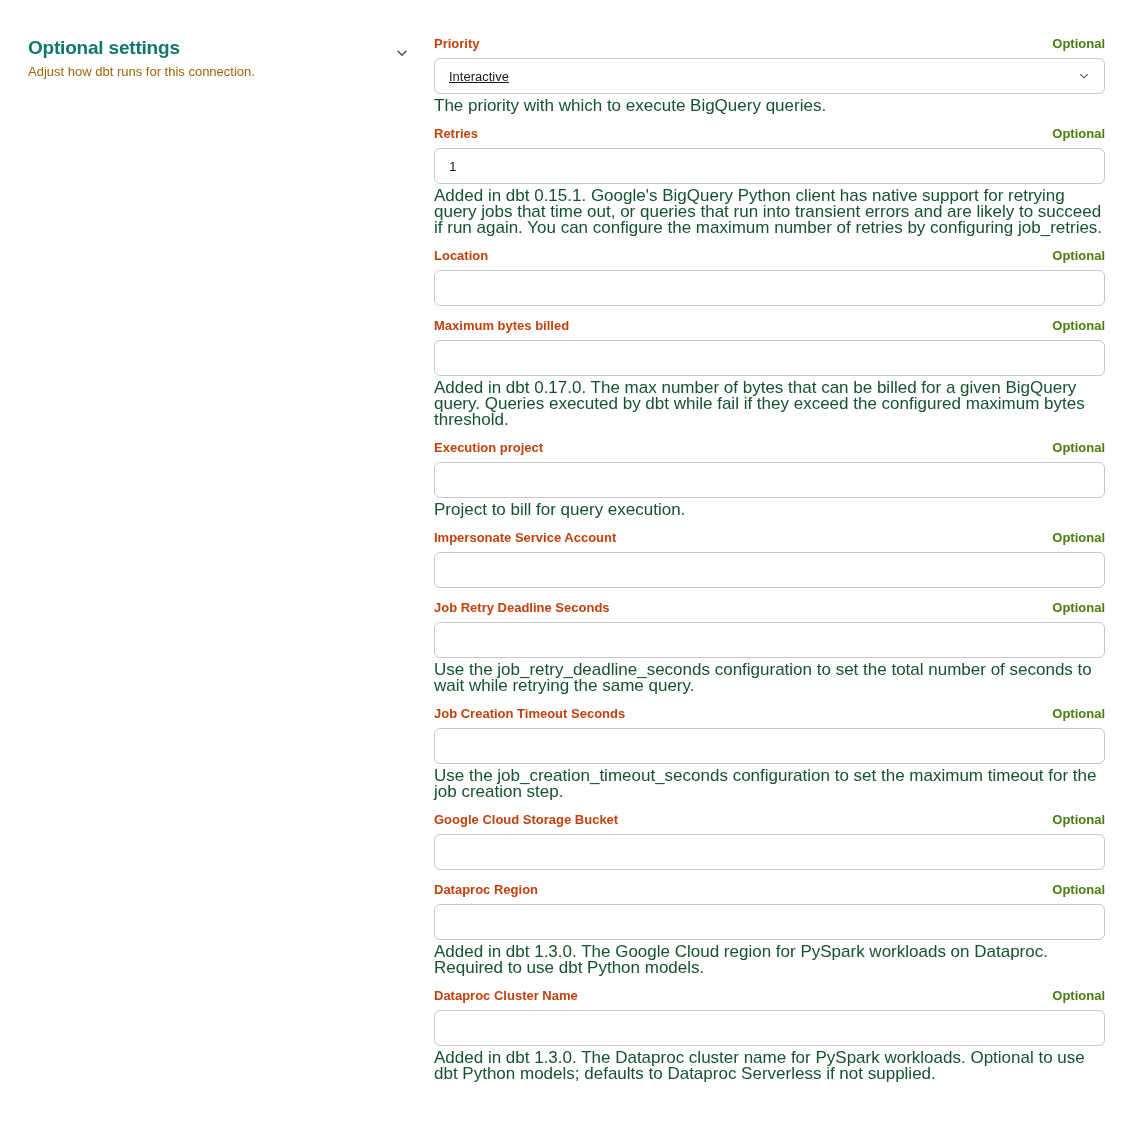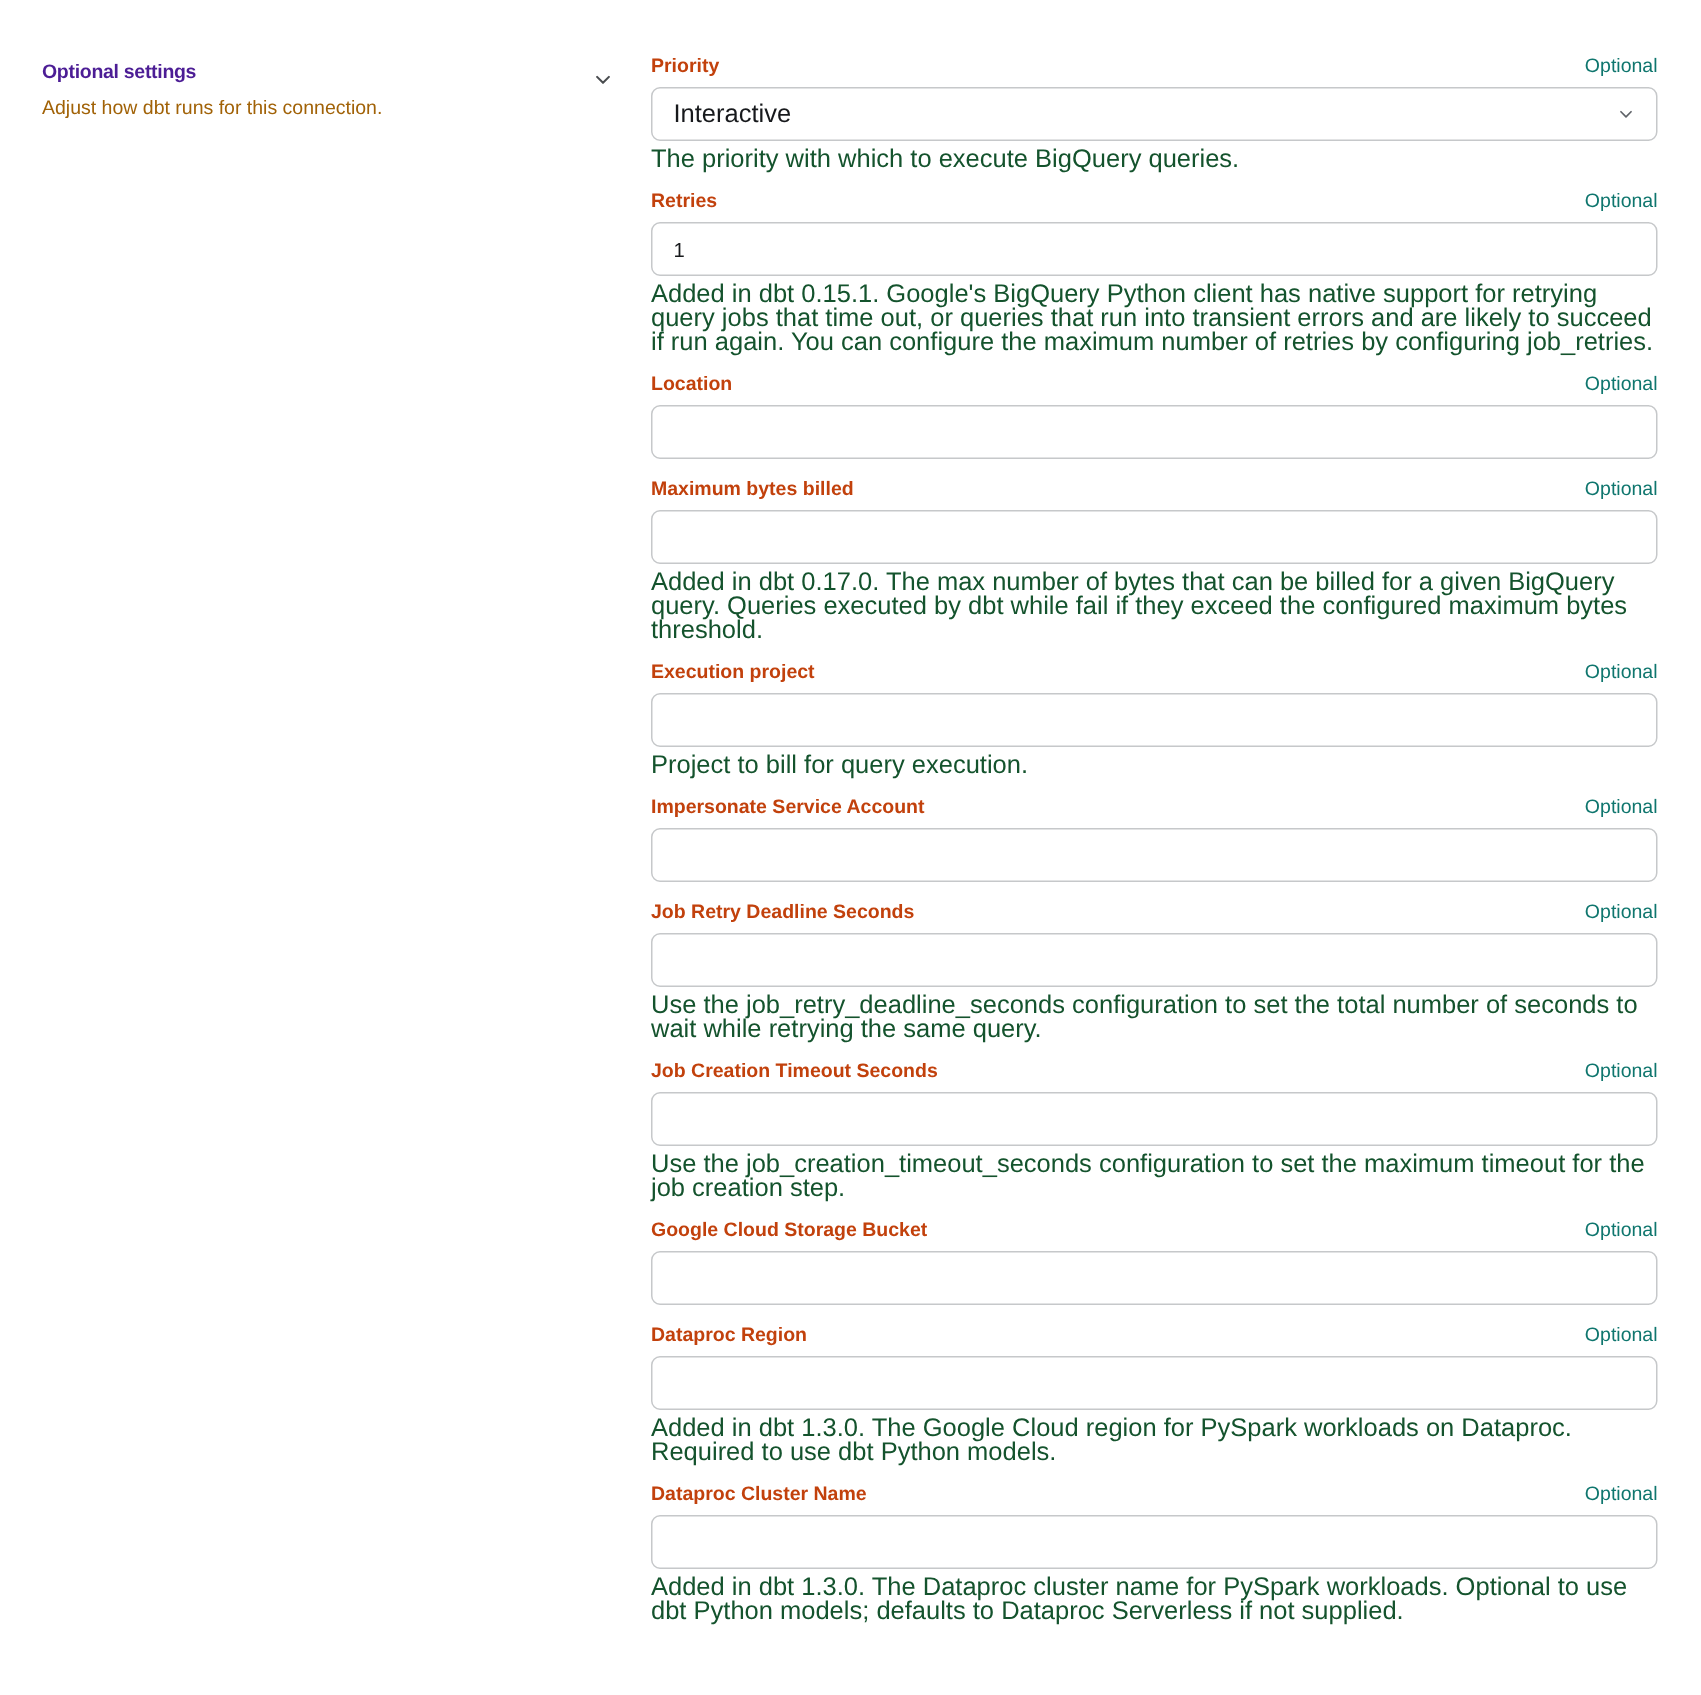--- a/index.html
+++ b/index.html
@@ -17,25 +17,25 @@
     padding: 36px 29px 0 28px;
   }
   .section-header {
     width: 382px;
     flex-shrink: 0;
     display: flex;
     justify-content: space-between;
     align-items: flex-start;
   }
   .section-title {
-    font-size: 13px;
+    font-size: 19px;
     font-weight: 700;
     letter-spacing: -0.2px;
     line-height: 23px;
-    color: #4c1d95;
+    color: #0f766e;
   }
   .section-subtitle {
     margin-top: 5px;
     font-size: 13px;
     line-height: 16px;
     color: #a16207;
   }
   .collapse-toggle {
     margin-top: 9px;
     width: 16px;
@@ -59,23 +59,23 @@
     margin-bottom: 6px;
   }
   .field-label {
     font-size: 13px;
     font-weight: 600;
     line-height: 16px;
     color: #c2410c;
   }
   .optional-badge {
     font-size: 13px;
-    font-weight: 400;
-    line-height: 16px;
-    color: #0f766e;
+    font-weight: 700;
+    line-height: 16px;
+    color: #4d7c0f;
   }
   .text-input {
     display: block;
     width: 100%;
     height: 36px;
     border: 1px solid #c6c8ca;
     border-radius: 6px;
     background: #ffffff;
     padding: 0 14px;
     font-family: "Liberation Sans", "DejaVu Sans", sans-serif;
@@ -89,22 +89,23 @@
     justify-content: space-between;
     width: 100%;
     height: 36px;
     border: 1px solid #c6c8ca;
     border-radius: 6px;
     background: #ffffff;
     padding: 0 14px;
     cursor: pointer;
   }
   .select-value {
-    font-size: 17px;
+    font-size: 13px;
     color: #17191c;
+    text-decoration: underline;
   }
   .help {
     margin-top: 4px;
     font-size: 17px;
     line-height: 16px;
     color: #14532d;
   }
 </style>
 </head>
 <body>

